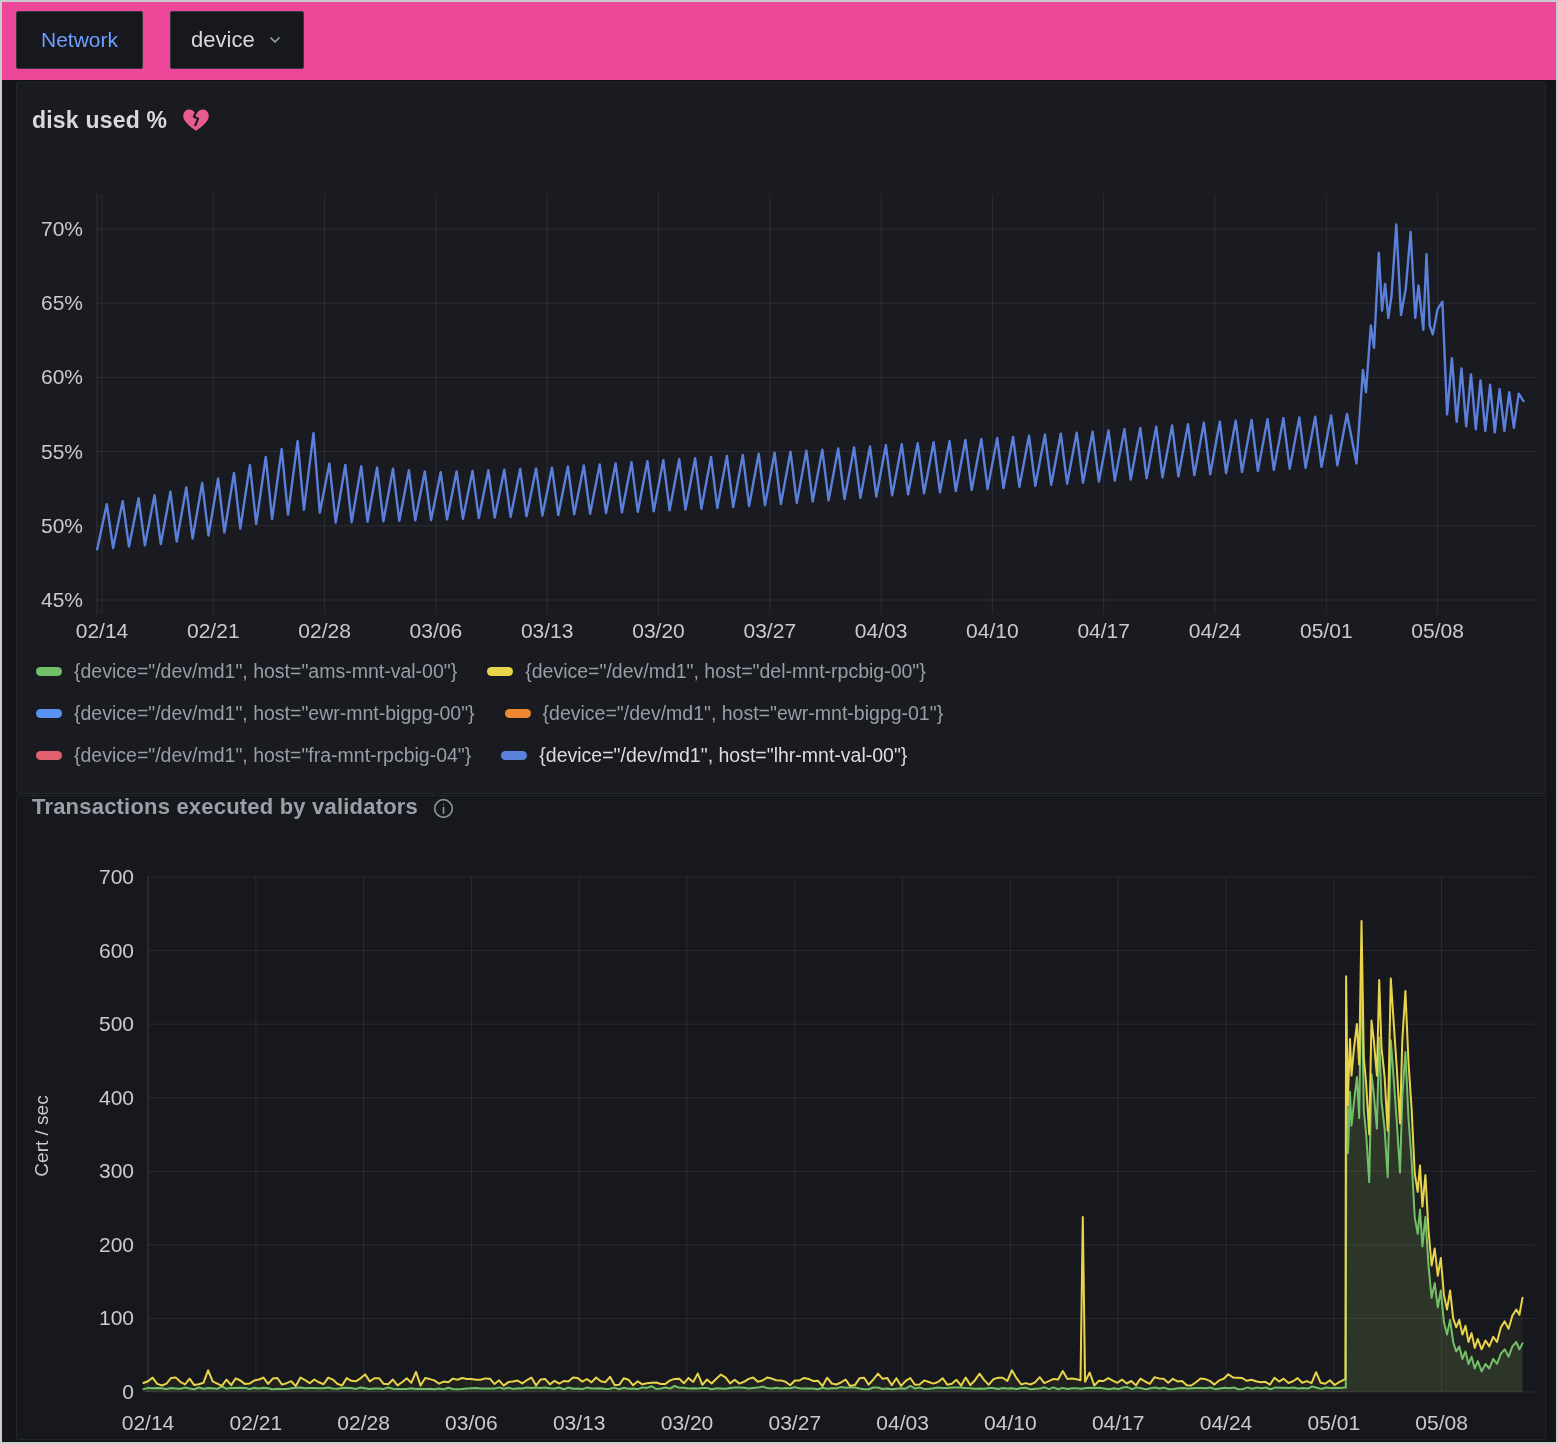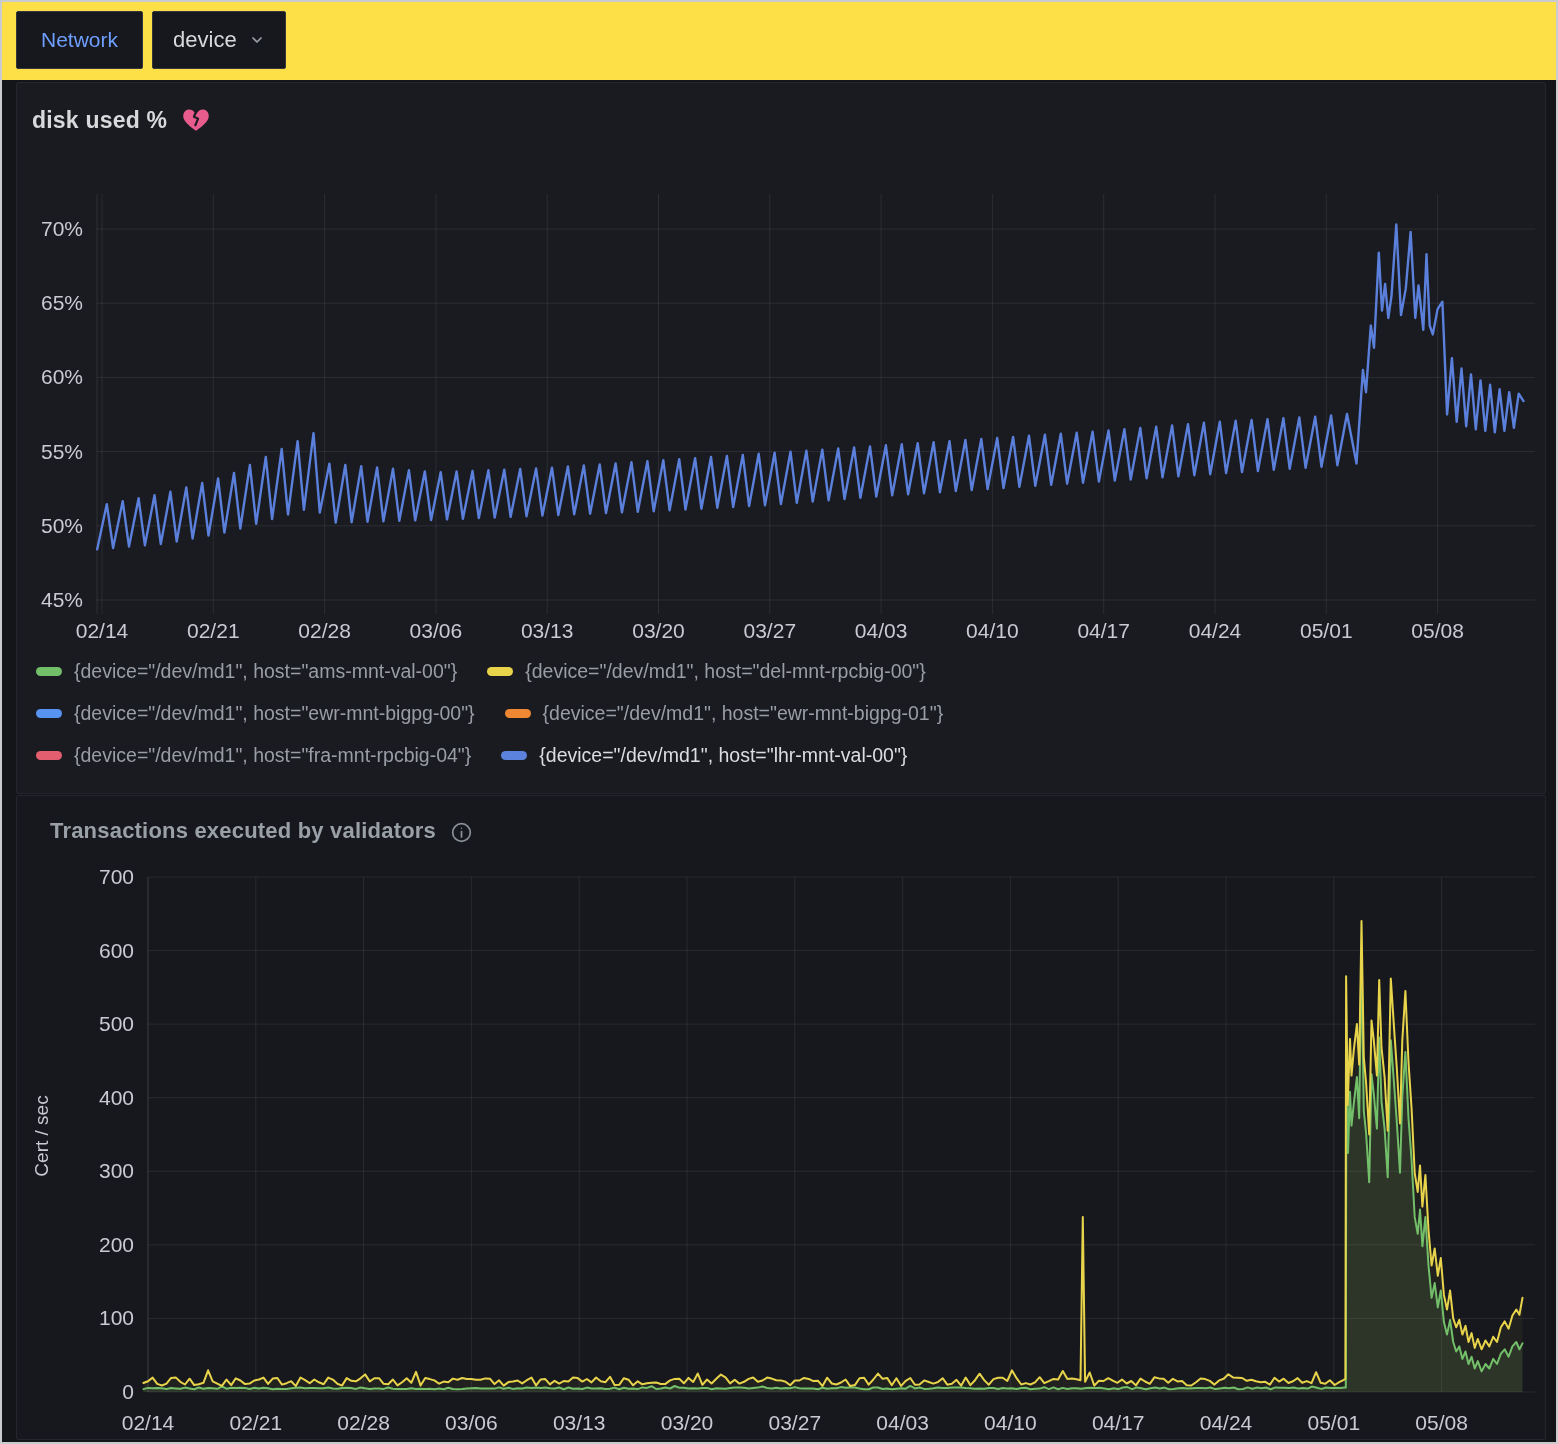--- a/index.html
+++ b/index.html
@@ -3,30 +3,30 @@
 <meta charset="utf-8">
 <style>
   html,body{margin:0;padding:0;background:#0c0d10;}
   *{box-sizing:border-box;}
   #screen{
     position:relative;width:1558px;height:1444px;
     background:#141519;border:2px solid #c9cbce;overflow:hidden;
     font-family:"Liberation Sans","DejaVu Sans",sans-serif;
   }
   
-  .topbar{position:absolute;left:0;top:0;width:100%;height:78px;background:#fde047;display:flex;align-items:flex-start;padding:9px 0 0 14px;gap:9px;}
+  .topbar{position:absolute;left:0;top:0;width:100%;height:78px;background:#ec4899;display:flex;align-items:flex-start;padding:9px 0 0 14px;gap:27px;}
   .varlabel{height:58px;display:flex;align-items:center;padding:0 24px;border:1px solid #34363e;border-radius:2px;color:#6e9fff;font-size:21px;font-weight:500;background:#17181d;}
   .vardrop{height:58px;display:flex;align-items:center;gap:12px;padding:0 20px;border:1px solid #34363e;border-radius:2px;color:#d8d9da;font-size:22px;font-weight:500;background:#17181d;cursor:pointer;}
   
   .panel{position:absolute;left:14px;width:1530px;background:#1a1b20;border:1px solid #24262d;border-radius:2px;}
   #disk-panel{top:80px;height:712px;}
   #tx-panel{top:793px;height:645px;background:#17181d;}
   .panel-title-row{position:absolute;display:flex;align-items:flex-end;gap:14px;}
   #disk-title-row{left:30px;top:102px;}
-  #tx-title-row{left:48px;top:792px;margin-top:24px;}
+  #tx-title-row{left:30px;top:792px;}
   .ptitle{font-size:23px;font-weight:600;color:#d8d9da;letter-spacing:.2px;cursor:pointer;}
   .ptitle.dim{color:#9aa0a7;font-weight:600;font-size:22px;}
   svg.chart{position:absolute;left:0;display:block;}
   #chart1{top:80px;}
   #chart2{top:840px;}
   
   #legend{position:absolute;left:34px;top:658px;width:1320px;display:flex;flex-wrap:wrap;column-gap:30px;row-gap:19px;align-content:flex-start;}
   .legend-item{display:flex;align-items:center;gap:12px;cursor:pointer;}
   .legend-swatch{width:26px;height:9px;border-radius:5px;flex:0 0 auto;}
   .legend-label{font-size:19.5px;color:#999da6;white-space:nowrap;}

